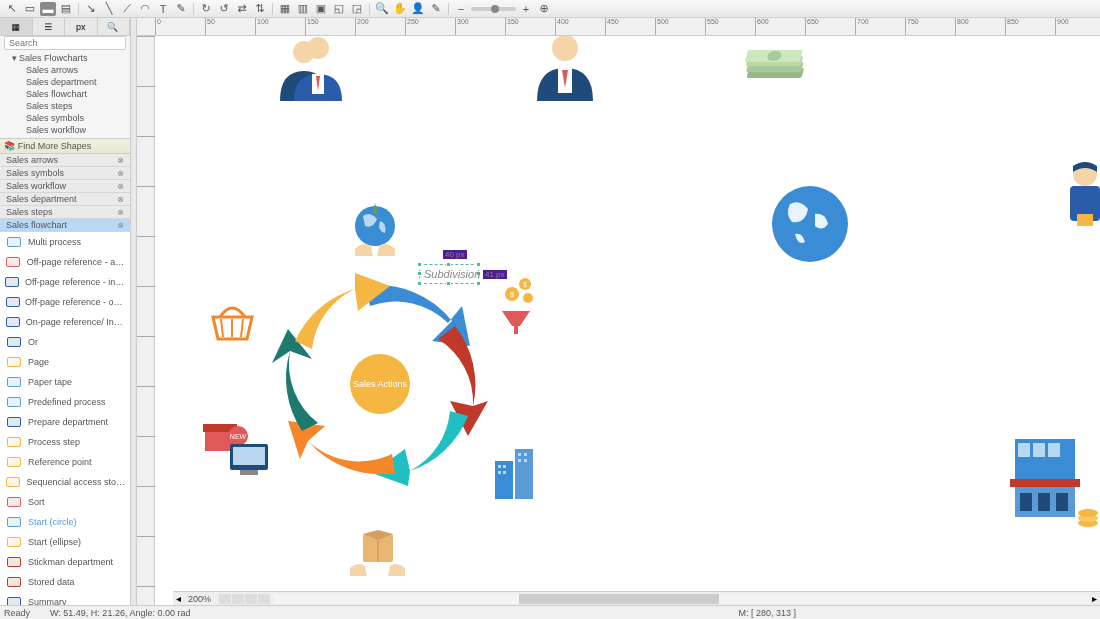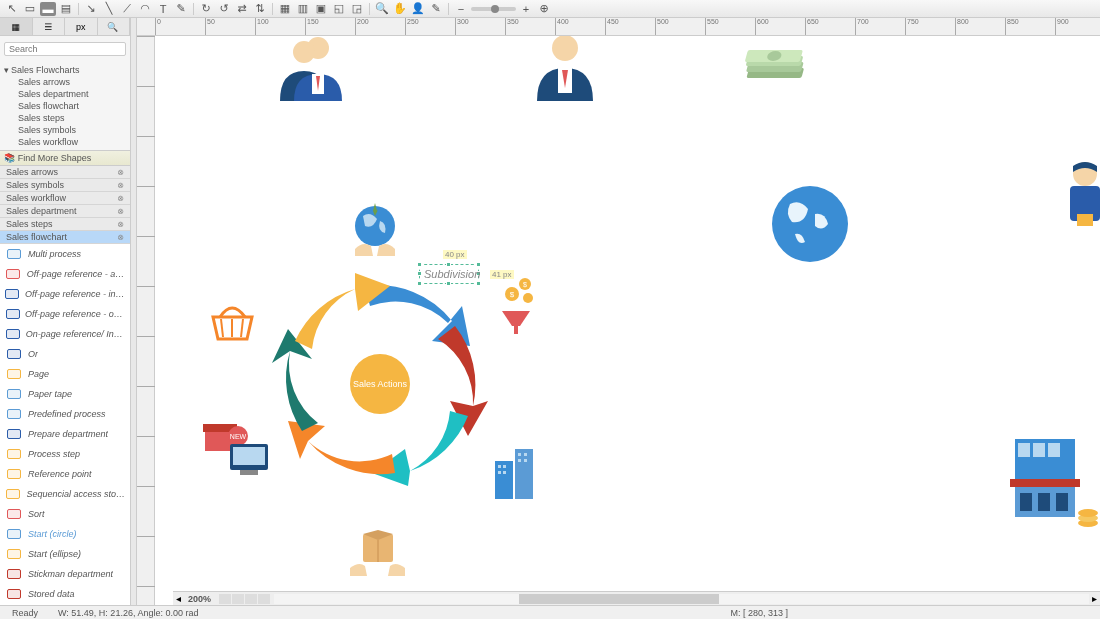--- a/index.html
+++ b/index.html
@@ -7,56 +7,56 @@
 .toolbar { height: 18px; background: linear-gradient(#f8f8f8,#e8e8e8); border-bottom: 1px solid #ccc; display: flex; align-items: center; padding: 0 4px; gap: 2px; }
 .tb-btn { width: 16px; height: 14px; display: inline-flex; align-items: center; justify-content: center; color: #555; font-size: 11px; cursor: pointer; border-radius: 2px; }
 .tb-sep { width: 1px; height: 12px; background: #ccc; margin: 0 2px; }
 .zoom-slider { width: 45px; height: 4px; background: #ccc; border-radius: 2px; position: relative; }
 .zoom-slider::after { content: ''; position: absolute; left: 20px; top: -2px; width: 8px; height: 8px; background: #888; border-radius: 50%; }
 .main { flex: 1; display: flex; overflow: hidden; }
 .sidebar { width: 131px; background: #f5f5f5; display: flex; flex-direction: column; border-right: 1px solid #ccc; }
 .side-tabs { height: 18px; display: flex; border-bottom: 1px solid #ccc; }
 .side-tab { flex: 1; display: flex; align-items: center; justify-content: center; background: #e8e8e8; border-right: 1px solid #ccc; cursor: pointer; font-size: 9px; }
 .side-tab.active { background: #d8d8d8; }
-.search-box { margin: 6px 4px; }
+.search-box { margin: 0 4px; }
 .search-box input { width: 100%; height: 14px; border: 1px solid #ccc; border-radius: 2px; padding: 0 4px; font-size: 9px; }
-.tree { padding: 2px 0; }
+.tree { padding: 2px 8px; }
 .tree-item { padding: 1px 4px 1px 8px; font-size: 9px; color: #555; cursor: pointer; }
 .tree-item.parent { font-weight: normal; padding-left: 4px; }
 .tree-sub { padding-left: 18px; }
 .find-shapes { background: linear-gradient(#f0f0e0,#e8e8d0); padding: 2px 4px; font-size: 9px; color: #555; border-top: 1px solid #ccc; border-bottom: 1px solid #ccc; cursor: pointer; }
 .cat-list { }
 .cat-item { padding: 1px 6px; font-size: 9px; color: #555; background: #eaeaea; border-bottom: 1px solid #d5d5d5; display: flex; justify-content: space-between; align-items: center; cursor: pointer; }
 .cat-item.selected { background: #b8d8f8; }
 .cat-close { color: #888; font-size: 8px; }
-.shape-list { flex: 1; overflow-y: auto; background: #fff; font-style: italic; }
+.shape-list { flex: 1; overflow-y: auto; background: #fff; }
 .shape-item { display: flex; align-items: center; padding: 1px 4px; height: 20px; cursor: pointer; }
 .shape-icon { width: 20px; height: 16px; margin-right: 4px; display: inline-flex; align-items: center; justify-content: center; }
 .shape-label { font-size: 9px; color: #555; white-space: nowrap; overflow: hidden; text-overflow: ellipsis; }
 .shape-item.highlight .shape-label { color: #5b9bd5; }
 .split-handle { width: 6px; background: #e8e8e8; border-right: 1px solid #ccc; cursor: ew-resize; }
 .canvas-wrap { flex: 1; display: flex; flex-direction: column; position: relative; }
 .ruler-h { height: 18px; background: #f0f0f0; border-bottom: 1px solid #ccc; display: flex; position: relative; overflow: hidden; font-size: 7px; color: #777; }
 .ruler-h .tick { position: absolute; top: 0; border-left: 1px solid #aaa; height: 18px; padding-left: 1px; }
 .canvas-body { flex: 1; display: flex; overflow: hidden; }
 .ruler-v { width: 18px; background: #f0f0f0; border-right: 1px solid #ccc; position: relative; }
 .ruler-v .tick { position: absolute; left: 0; border-top: 1px solid #aaa; width: 18px; }
 .canvas { flex: 1; position: relative; background: #fff; overflow: hidden; }
 .clipart { position: absolute; }
 .cycle-center { position: absolute; width: 60px; height: 60px; border-radius: 50%; background: #f5b642; display: flex; align-items: center; justify-content: center; color: #fff; font-size: 9px; text-align: center; }
 .sel-handles { position: absolute; border: 1px dashed #5b9; }
 .sel-handle { position: absolute; width: 5px; height: 5px; background: #5b9; border: 1px solid #fff; }
-.sel-label { position: absolute; font-size: 8px; color: #888; background: #fef9c3; padding: 0 2px; }
+.sel-label { position: absolute; font-size: 8px; color: #888; background: #4c1d95; padding: 0 2px; }
 .hscroll { position: absolute; bottom: 0; left: 18px; right: 0; height: 14px; background: #eee; border-top: 1px solid #ccc; display: flex; align-items: center; }
-.hscroll .zoom-pct { font-size: 9px; color: #555; padding: 0 4px; font-weight: bold; }
+.hscroll .zoom-pct { font-size: 9px; color: #555; padding: 0 4px; }
 .hscroll .page-icons { display: flex; gap: 1px; padding: 0 4px; }
 .hscroll .page-ic { width: 12px; height: 10px; background: #ddd; }
 .hscroll .track { flex: 1; height: 10px; background: #f4f4f4; position: relative; }
 .hscroll .thumb { position: absolute; left: 30%; width: 200px; height: 10px; background: #ccc; }
-.statusbar { height: 14px; background: #f0f0f0; border-top: 1px solid #ccc; display: flex; align-items: center; font-size: 9px; color: #555; padding: 0 12px; gap: 20px; }
+.statusbar { height: 14px; background: #f0f0f0; border-top: 1px solid #ccc; display: flex; align-items: center; font-size: 9px; color: #555; padding: 0 4px; gap: 20px; }
 .statusbar .seg { white-space: nowrap; }
 
 .ic-box { width: 14px; height: 10px; border: 1.5px solid; border-radius: 2px; }
 </style>
 </head>
 <body>
 
 <div class="toolbar">
   <span class="tb-btn">↖</span>
   <span class="tb-btn">▭</span>
@@ -452,21 +452,21 @@
           <div class="sel-handle" style="right:-3px;top:-3px"></div>
           <div class="sel-handle" style="left:-3px;bottom:-3px"></div>
           <div class="sel-handle" style="right:-3px;bottom:-3px"></div>
           <div class="sel-handle" style="left:50%;top:-3px;margin-left:-3px"></div>
           <div class="sel-handle" style="left:50%;bottom:-3px;margin-left:-3px"></div>
           <div class="sel-handle" style="left:-3px;top:50%;margin-top:-3px"></div>
           <div class="sel-handle" style="right:-3px;top:50%;margin-top:-3px"></div>
           <div style="position:absolute;left:4px;top:3px;font-size:11px;color:#888;font-style:italic">Subdivision</div>
         </div>
         <div class="sel-label" style="left:288px;top:214px">40 px</div>
-        <div class="sel-label" style="left:335px;top:234px">41 px</div>
+        <div class="sel-label" style="left:328px;top:234px">41 px</div>
 
         <div class="hscroll">
           <span style="padding:0 3px;cursor:pointer">◂</span>
           <span class="zoom-pct">200%</span>
           <div class="page-icons">
             <div class="page-ic"></div>
               <div class="page-ic"></div>
               <div class="page-ic"></div>
               <div class="page-ic"></div>
           </div>

